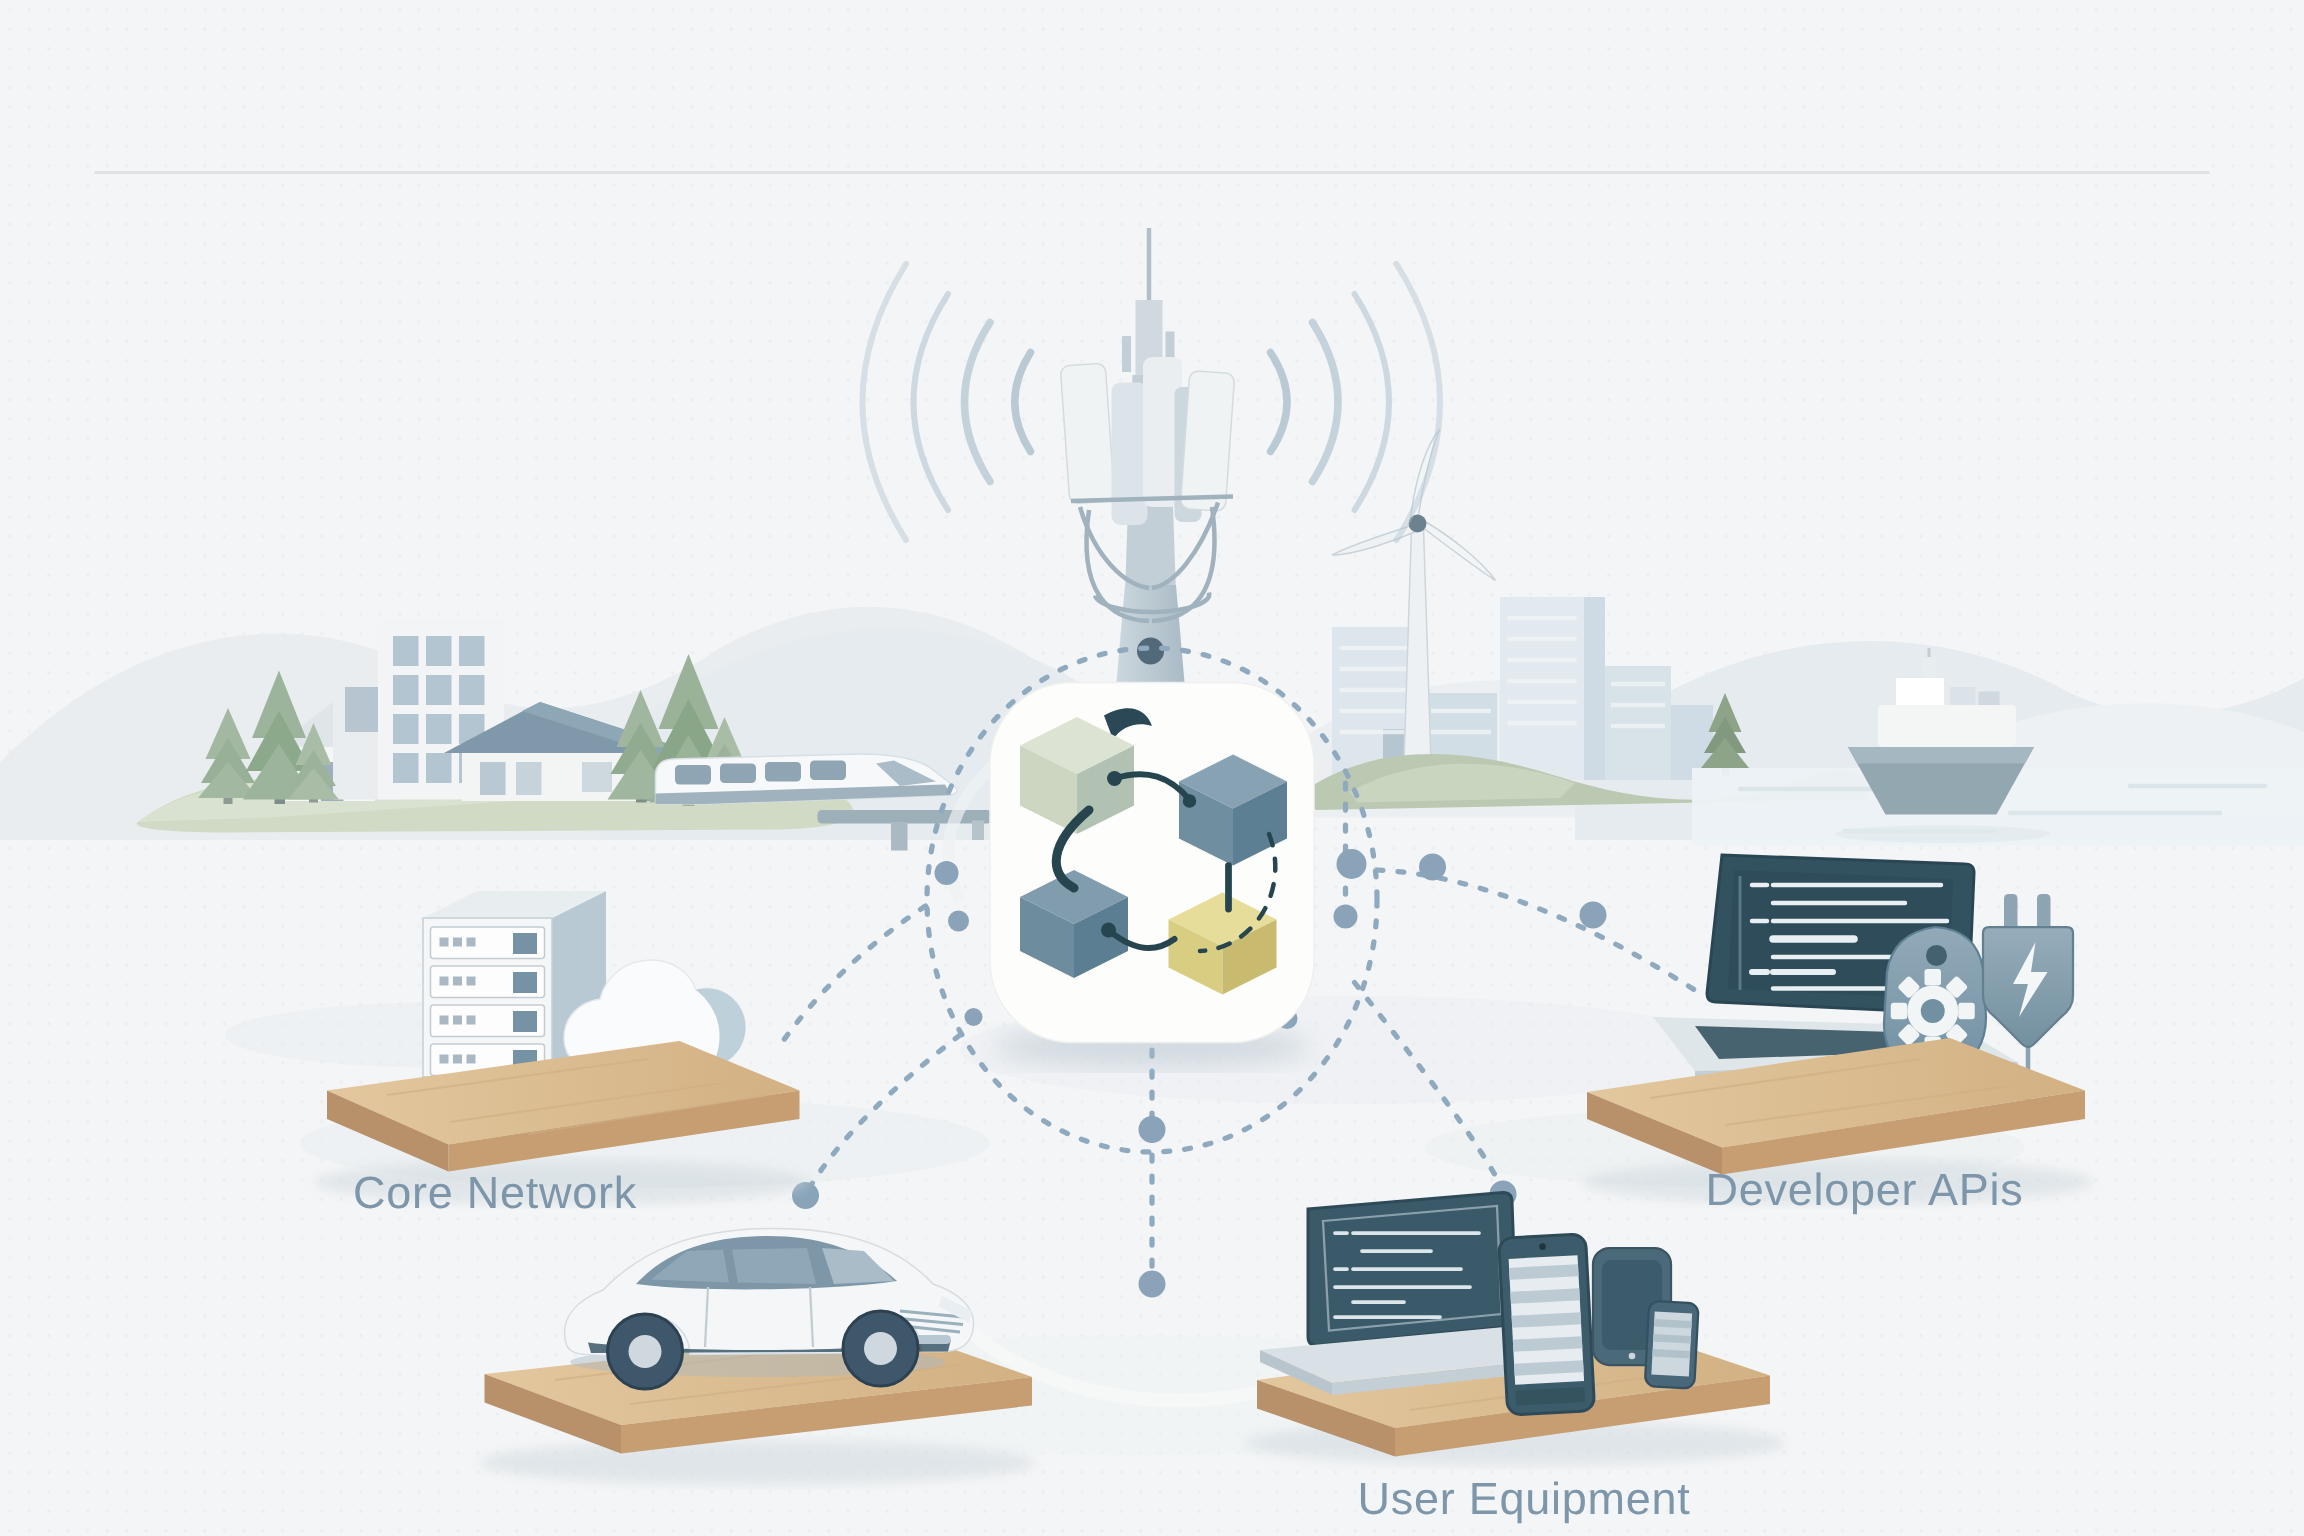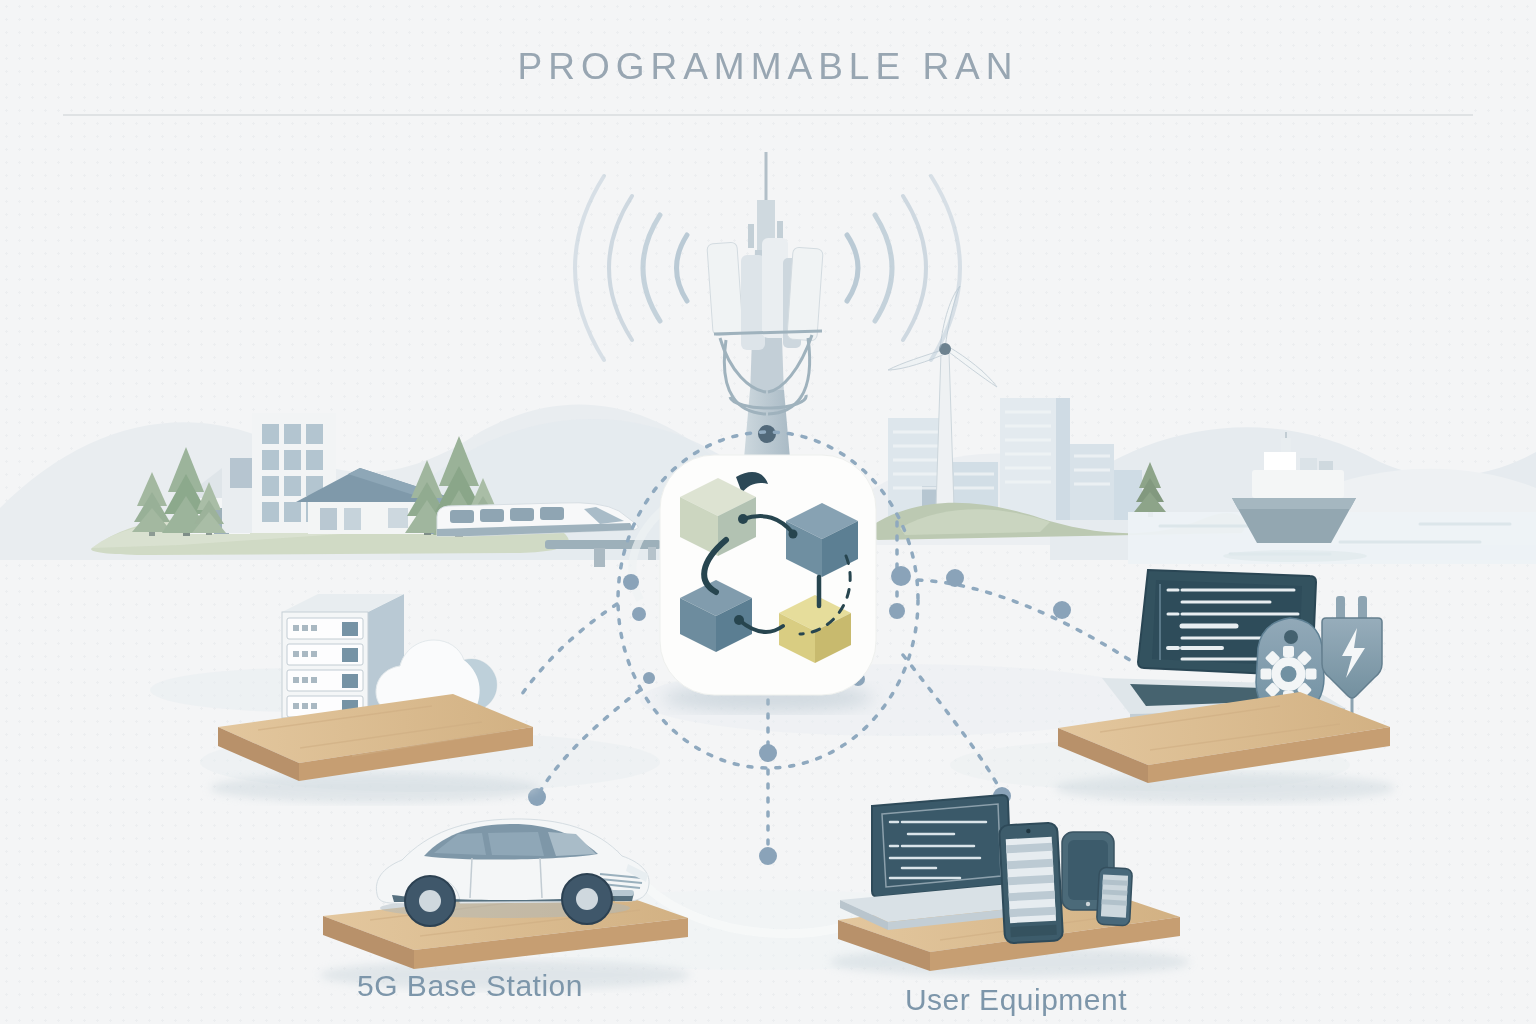--- a/index.html
+++ b/index.html
@@ -527,18 +527,18 @@
         </g>
         <g fill="#27454f">
           <circle cx="743" cy="519" r="5"></circle>
             <circle cx="793" cy="534" r="4.5"></circle>
             <circle cx="739" cy="620" r="5"></circle>
         </g>
       </g>
     </g>
   </svg>
 
-  <div class="page-title">PROGRAMMABLE RAN</div>
   <div class="divider"></div>
 
-  <div class="node-label lbl-5g">5G Base Station</div>
+  <div class="node-label lbl-core">Core Network</div>
   <div class="node-label lbl-ue">User Equipment</div>
+  <div class="node-label lbl-dev">Developer APis</div>
 </div>
 
 </body></html>

